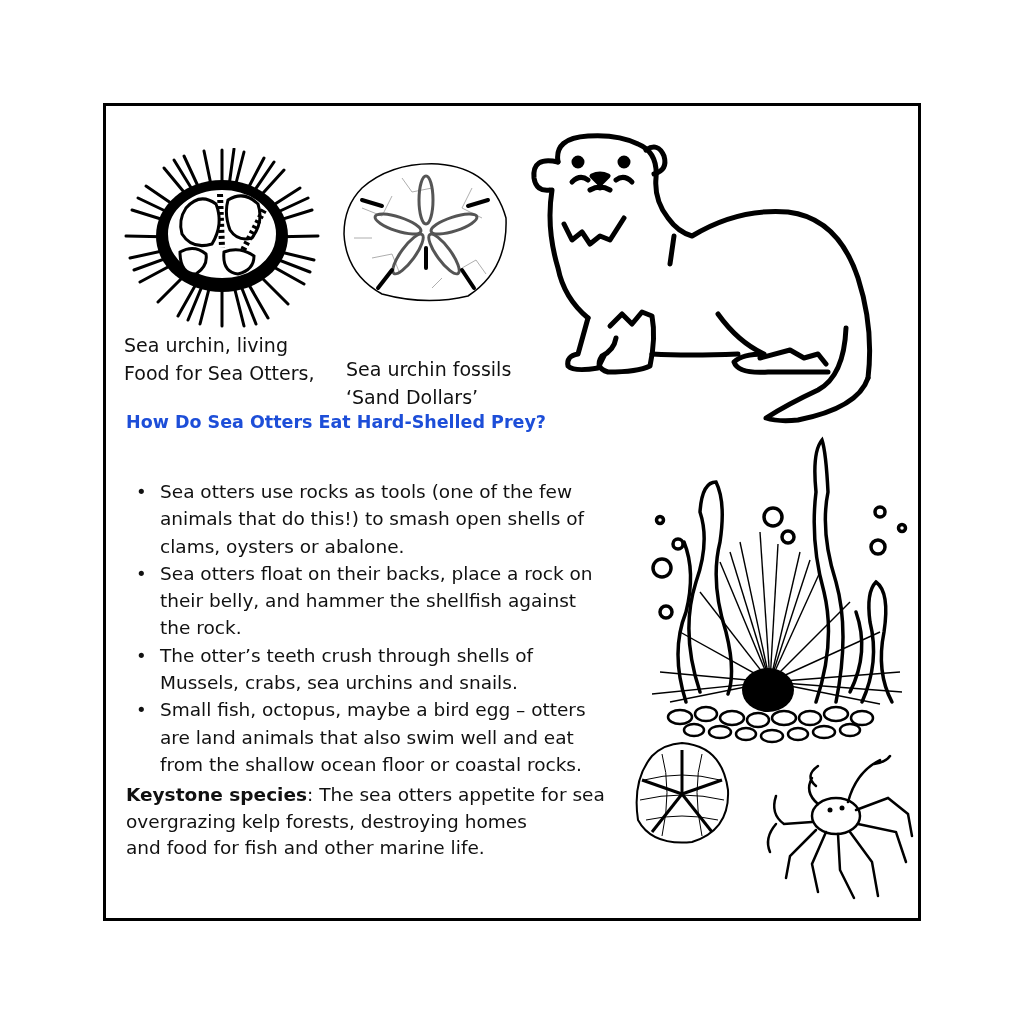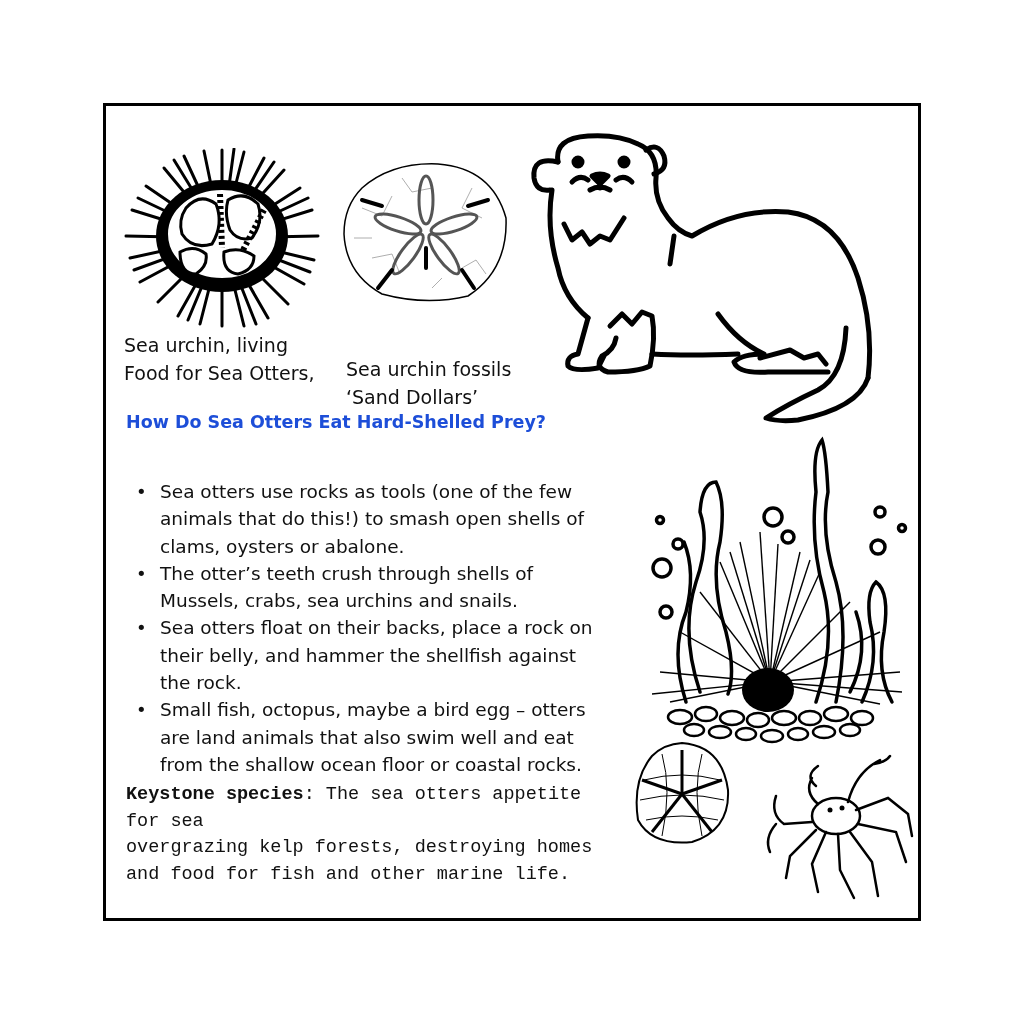--- a/index.html
+++ b/index.html
@@ -144,36 +144,36 @@
 
 <div class="abs heading" style="left:126px;top:412px;">How Do Sea Otters Eat Hard-Shelled Prey?</div>
 
 <ul class="abs bullets" style="left:126px;top:478px;width:500px;">
   <li>
     <div>Sea otters use rocks as tools (one of the few</div>
     <div>animals that do this!) to smash open shells of</div>
     <div>clams, oysters or abalone.</div>
   </li>
   <li>
-    <div>The otter’s teeth crush through shells of</div>
-    <div>Mussels, crabs, sea urchins and snails.</div>
-  </li>
-  <li>
     <div>Sea otters float on their backs, place a rock on</div>
     <div>their belly, and hammer the shellfish against</div>
     <div>the rock.</div>
   </li>
   <li>
+    <div>The otter’s teeth crush through shells of</div>
+    <div>Mussels, crabs, sea urchins and snails.</div>
+  </li>
+  <li>
     <div>Small fish, octopus, maybe a bird egg – otters</div>
     <div>are land animals that also swim well and eat</div>
     <div>from the shallow ocean floor or coastal rocks.</div>
   </li>
 </ul>
 
-<div class="abs keystone" style="left:126px;top:782px;font-family:Liberation Mono, monospace;">
+<div class="abs keystone" style="left:126px;top:782px;">
   <div><b>Keystone species</b><span>: The sea otters appetite for sea</span></div>
   <div>overgrazing kelp forests, destroying homes</div>
   <div>and food for fish and other marine life.</div>
 </div>
 
 <div class="abs" style="left:640px;top:432px;">
   <svg width="275" height="325" viewBox="0 0 275 325">
     <g fill="none" stroke="#000" stroke-width="3.5" stroke-linecap="round">
 
       <path d="M60 260 Q40 200 56 150 Q70 110 60 80 Q62 50 76 50 Q86 70 80 110 Q70 150 86 200 Q96 240 88 262"></path>

